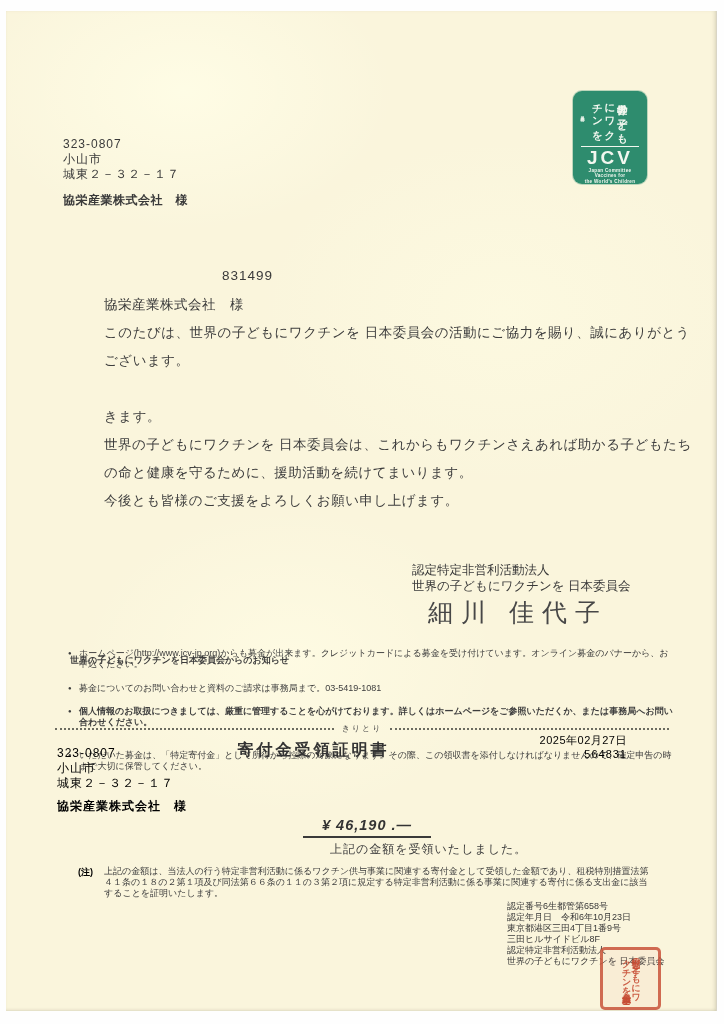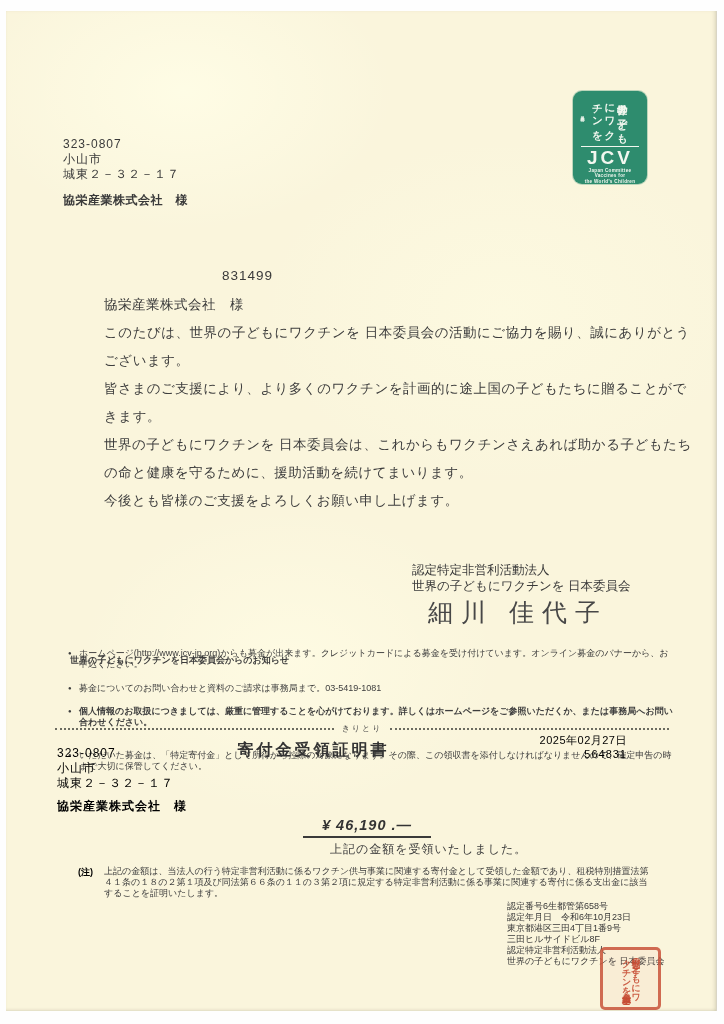--- a/index.html
+++ b/index.html
@@ -104,21 +104,20 @@
       <div class="jcv-en">Japan Committee</div>
       <div class="jcv-en">Vaccines for</div>
       <div class="jcv-en">the World's Children</div>
     </div>
 
     <div class="abs t13" style="left:216px; top:257px; letter-spacing:1px;">831499</div>
     <div class="abs t13" style="left:98px; top:285px; letter-spacing:.5px;">協栄産業株式会社　様</div>
 
     <div class="body-line" style="top:313px;">このたびは、世界の子どもにワクチンを 日本委員会の活動にご協力を賜り、誠にありがとう</div>
     <div class="body-line" style="top:341px;">ございます。</div>
-    <div class="body-line" style="top:369px;">皆さまのご支援により、より多くのワクチンを計画的に途上国の子どもたちに贈ることがで</div>
     <div class="body-line" style="top:397px;">きます。</div>
     <div class="body-line" style="top:425px;">世界の子どもにワクチンを 日本委員会は、これからもワクチンさえあれば助かる子どもたち</div>
     <div class="body-line" style="top:453px;">の命と健康を守るために、援助活動を続けてまいります。</div>
     <div class="body-line" style="top:481px;">今後とも皆様のご支援をよろしくお願い申し上げます。</div>
 
     <div class="abs" style="left:406px; top:551px; font-size:12.5px; line-height:16px;">認定特定非営利活動法人</div>
     <div class="abs" style="left:406px; top:567px; font-size:12.5px;">世界の子どもにワクチンを 日本委員会</div>
     <div class="abs" style="left:422px; top:585px;">
       <span id="signature-name">細川 佳代子</span>
     </div>

